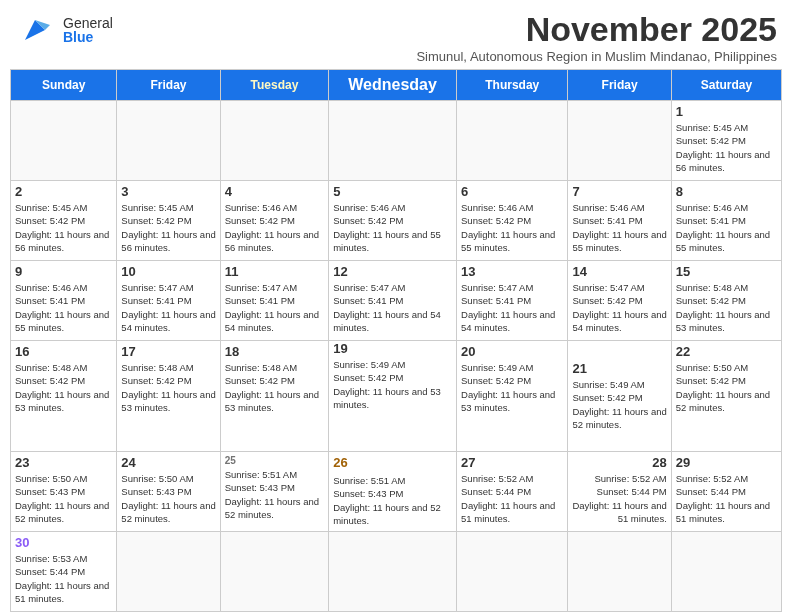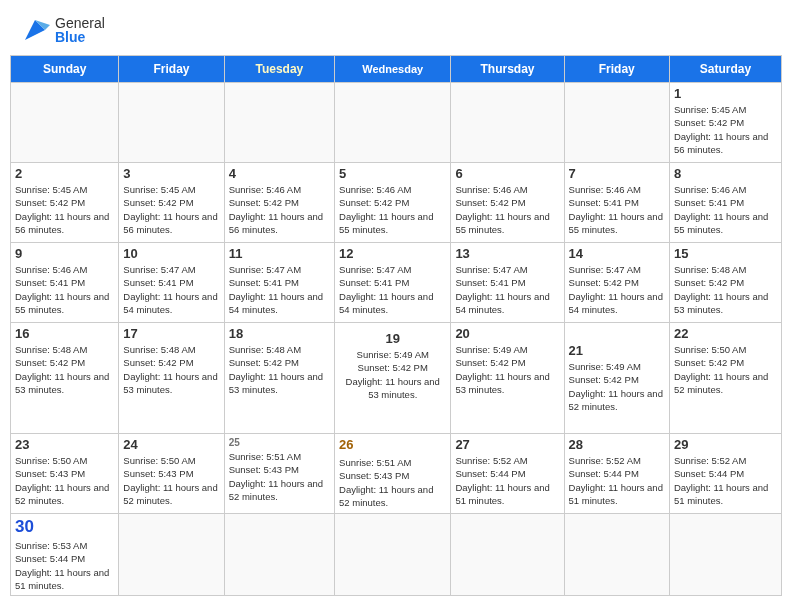--- a/index.html
+++ b/index.html
@@ -6,46 +6,50 @@
     body { font-family: Arial, sans-serif; background: #fff; width: 792px; min-height: 612px; }
     
     .day-header { background: #1a73e8; color: white; text-align: center; font-size: 12px; font-weight: bold; padding: 6px 4px; border: 1px solid #ccc; }
     
     table { width: calc(100% - 20px); margin: 0 10px; border-collapse: collapse; }
   </style>
 </head>
 <body>
 
 <div style="padding: 10px 15px 5px 15px; display: flex; justify-content: space-between; align-items: flex-start;">
-  <div style="display: flex; align-items: center; gap: 0;">
+  <div style="display: flex; align-items: center; gap: 8px;">
     <div style="position: relative; width: 40px; height: 40px;">
       
       <svg width="40" height="40" viewBox="0 0 40 40">
         <polygon points="10,30 20,10 30,20 20,25" fill="#1a73e8"></polygon>
         <polygon points="20,10 35,15 30,20" fill="#5aace8"></polygon>
       </svg>
     </div>
     <div>
       <div style="font-size: 14px; font-weight: normal; color: #333; line-height: 1;">
         <span style="color: #333;">General</span>
       </div>
       <div style="font-size: 14px; font-weight: bold; color: #1a73e8; line-height: 1;">
         <span>Blue</span>
       </div>
     </div>
   </div>
+  <div style="text-align: right;">
+    <div style="font-size: 34px; font-weight: bold; color: #333;">November 2025</div>
+    <div style="font-size: 13px; color: #555;">Simunul, Autonomous Region in Muslim Mindanao, Philippines</div>
+  </div>
 </div>
 
 <table style="width: calc(100% - 20px); margin: 0 10px; border-collapse: collapse;">
   <thead>
     <tr>
       <th class="day-header" style="background:#1a73e8;color:white;text-align:center;font-size:12px;font-weight:bold;padding:6px 4px;border:1px solid #ccc;">Sunday</th>
       <th class="day-header" style="background:#1a73e8;color:white;text-align:center;font-size:12px;font-weight:bold;padding:6px 4px;border:1px solid #ccc;">Friday</th>
       <th class="day-header" style="background:#1a73e8;color:#fef9c3;text-align:center;font-size:12px;font-weight:bold;padding:6px 4px;border:1px solid #ccc;">Tuesday</th>
-      <th class="day-header" style="background:#1a73e8;color:white;text-align:center;font-size:11px;font-weight:bold;padding:6px 4px;border:1px solid #ccc;">Wednesday</th>
+      <th class="day-header" style="background:#1a73e8;color:white;text-align:center;font-size:16px;font-weight:bold;padding:6px 4px;border:1px solid #ccc;">Wednesday</th>
       <th class="day-header" style="background:#1a73e8;color:white;text-align:center;font-size:12px;font-weight:bold;padding:6px 4px;border:1px solid #ccc;">Thursday</th>
       <th class="day-header" style="background:#1a73e8;color:white;text-align:center;font-size:12px;font-weight:bold;padding:6px 4px;border:1px solid #ccc;">Friday</th>
       <th class="day-header" style="background:#1a73e8;color:white;text-align:center;font-size:12px;font-weight:bold;padding:6px 4px;border:1px solid #ccc;">Saturday</th>
     </tr>
   </thead>
   <tbody id="calendar-body">
   <tr>
         <td style="border: 1px solid rgb(204, 204, 204); vertical-align: top; padding: 3px 4px; font-size: 10px; height: 80px; background: rgb(249, 249, 249);"></td>
         <td style="border: 1px solid rgb(204, 204, 204); vertical-align: top; padding: 3px 4px; font-size: 10px; height: 80px; background: rgb(249, 249, 249);"></td>
         <td style="border: 1px solid rgb(204, 204, 204); vertical-align: top; padding: 3px 4px; font-size: 10px; height: 80px; background: rgb(249, 249, 249);"></td>
@@ -159,21 +163,21 @@
           <div style="font-size: 9.5px; color: rgb(51, 51, 51); line-height: 1.4; white-space: pre-line;">Sunrise: 5:48 AM
 Sunset: 5:42 PM
 Daylight: 11 hours and 53 minutes.</div>
         </td>
         <td style="border: 1px solid rgb(204, 204, 204); vertical-align: top; padding: 3px 4px; font-size: 10px; height: 80px;">
           <div style="font-size: 13px; font-weight: bold; color: rgb(51, 51, 51); margin-bottom: 2px;">18</div>
           <div style="font-size: 9.5px; color: rgb(51, 51, 51); line-height: 1.4; white-space: pre-line;">Sunrise: 5:48 AM
 Sunset: 5:42 PM
 Daylight: 11 hours and 53 minutes.</div>
         </td>
-        <td style="border: 1px solid rgb(204, 204, 204); vertical-align: top; padding: 8px 4px; font-size: 10px; height: 80px; text-align: center;">
+        <td style="border: 1px solid rgb(204, 204, 204); vertical-align: top; padding: 0 4px; font-size: 10px; height: 80px;">
           <div style="font-size: 13px; font-weight: bold; color: rgb(51, 51, 51); margin-bottom: 2px;">19</div>
           <div style="font-size: 9.5px; color: rgb(51, 51, 51); line-height: 1.4; white-space: pre-line;">Sunrise: 5:49 AM
 Sunset: 5:42 PM
 Daylight: 11 hours and 53 minutes.</div>
         </td>
         <td style="border: 1px solid rgb(204, 204, 204); vertical-align: top; padding: 3px 4px; font-size: 10px; height: 80px;">
           <div style="font-size: 13px; font-weight: bold; color: rgb(51, 51, 51); margin-bottom: 2px;">20</div>
           <div style="font-size: 9.5px; color: rgb(51, 51, 51); line-height: 1.4; white-space: pre-line;">Sunrise: 5:49 AM
 Sunset: 5:42 PM
 Daylight: 11 hours and 53 minutes.</div>
@@ -215,36 +219,36 @@
           <div style="font-size: 9.5px; color: rgb(51, 51, 51); line-height: 1.4; white-space: pre-line;">Sunrise: 5:51 AM
 Sunset: 5:43 PM
 Daylight: 11 hours and 52 minutes.</div>
         </td>
         <td style="border: 1px solid rgb(204, 204, 204); vertical-align: top; padding: 3px 4px; font-size: 10px; height: 80px;">
           <div style="font-size: 13px; font-weight: bold; color: rgb(51, 51, 51); margin-bottom: 2px;">27</div>
           <div style="font-size: 9.5px; color: rgb(51, 51, 51); line-height: 1.4; white-space: pre-line;">Sunrise: 5:52 AM
 Sunset: 5:44 PM
 Daylight: 11 hours and 51 minutes.</div>
         </td>
-        <td style="border: 1px solid rgb(204, 204, 204); vertical-align: top; padding: 3px 4px; font-size: 10px; height: 80px;">
+        <td style="border: 1px solid rgb(204, 204, 204); vertical-align: top; padding: 3px 4px; font-size: 10px; height: 80px; text-align: right;">
           <div style="font-size: 13px; font-weight: bold; color: rgb(51, 51, 51); margin-bottom: 2px;">28</div>
           <div style="font-size: 9.5px; color: rgb(51, 51, 51); line-height: 1.4; white-space: pre-line;">Sunrise: 5:52 AM
 Sunset: 5:44 PM
 Daylight: 11 hours and 51 minutes.</div>
         </td>
         <td style="border: 1px solid rgb(204, 204, 204); vertical-align: top; padding: 3px 4px; font-size: 10px; height: 80px;">
           <div style="font-size: 13px; font-weight: bold; color: rgb(51, 51, 51); margin-bottom: 2px;">29</div>
           <div style="font-size: 9.5px; color: rgb(51, 51, 51); line-height: 1.4; white-space: pre-line;">Sunrise: 5:52 AM
 Sunset: 5:44 PM
 Daylight: 11 hours and 51 minutes.</div>
         </td>
       </tr>
       <tr>
         <td style="border: 1px solid rgb(204, 204, 204); vertical-align: top; padding: 3px 4px; font-size: 10px; height: 80px;">
-          <div style="font-size: 17px; font-weight: bold; color: #1d4ed8; margin-bottom: 2px;">30</div>
+          <div style="font-size: 13px; font-weight: bold; color: #8b5cf6; margin-bottom: 2px;">30</div>
           <div style="font-size: 9.5px; color: rgb(51, 51, 51); line-height: 1.4; white-space: pre-line;">Sunrise: 5:53 AM
 Sunset: 5:44 PM
 Daylight: 11 hours and 51 minutes.</div>
         </td>
         <td style="border: 1px solid rgb(204, 204, 204); vertical-align: top; padding: 3px 4px; font-size: 10px; height: 80px; background: rgb(249, 249, 249);"></td>
         <td style="border: 1px solid rgb(204, 204, 204); vertical-align: top; padding: 3px 4px; font-size: 10px; height: 80px; background: rgb(249, 249, 249);"></td>
         <td style="border: 1px solid rgb(204, 204, 204); vertical-align: top; padding: 3px 4px; font-size: 10px; height: 80px; background: rgb(249, 249, 249);"></td>
         <td style="border: 1px solid rgb(204, 204, 204); vertical-align: top; padding: 3px 4px; font-size: 10px; height: 80px; background: rgb(249, 249, 249);"></td>
         <td style="border: 1px solid rgb(204, 204, 204); vertical-align: top; padding: 3px 4px; font-size: 10px; height: 80px; background: rgb(249, 249, 249);"></td>
         <td style="border: 1px solid rgb(204, 204, 204); vertical-align: top; padding: 3px 4px; font-size: 10px; height: 80px; background: rgb(249, 249, 249);"></td>

